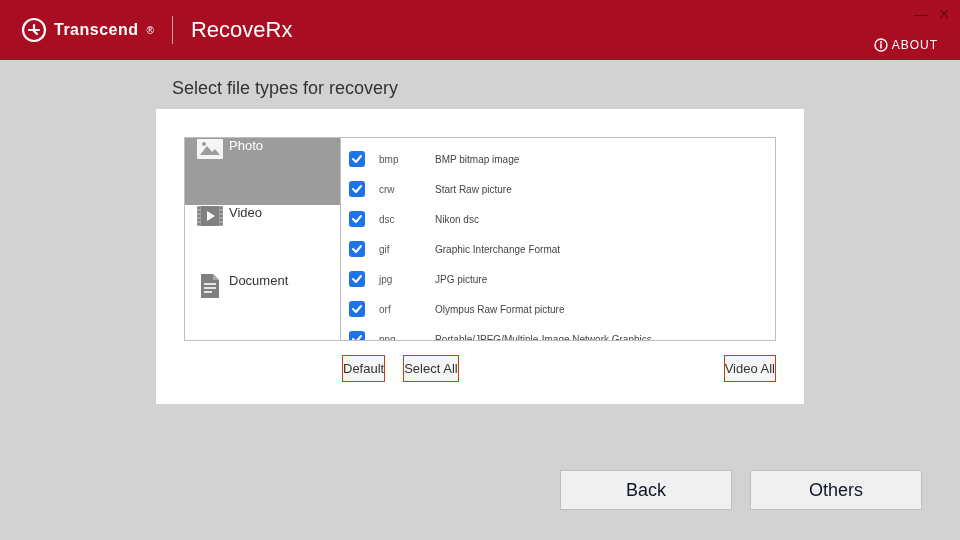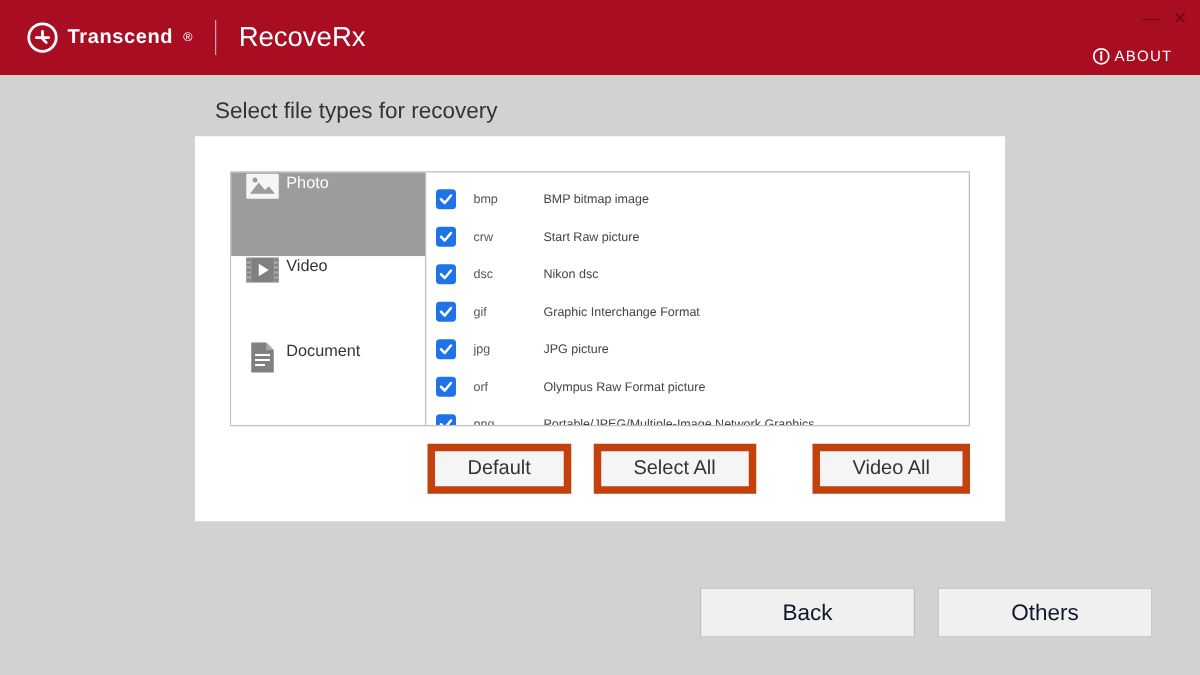--- a/index.html
+++ b/index.html
@@ -93,25 +93,25 @@
   .filelist::-webkit-scrollbar-thumb { background: #9c9c9c; border-radius: 2px; }
 
   .action-row {
     display: flex;
     gap: 18px;
     margin-top: 14px;
     padding-left: 158px;
   }
   .action-row .spacer { flex: 1; }
   .btn-sm {
-    border: 6px solid #c2410c;
+    border: 1px solid #c2410c;
     background: #f5f5f5;
-    font-size: 16px;
+    font-size: 13px;
     color: #333;
-    padding: 5px 26px;
+    padding: 5px 0;
     cursor: pointer;
   }
 
   
   .footer {
     position: absolute;
     right: 38px;
     bottom: 30px;
     display: flex;
     gap: 18px;

